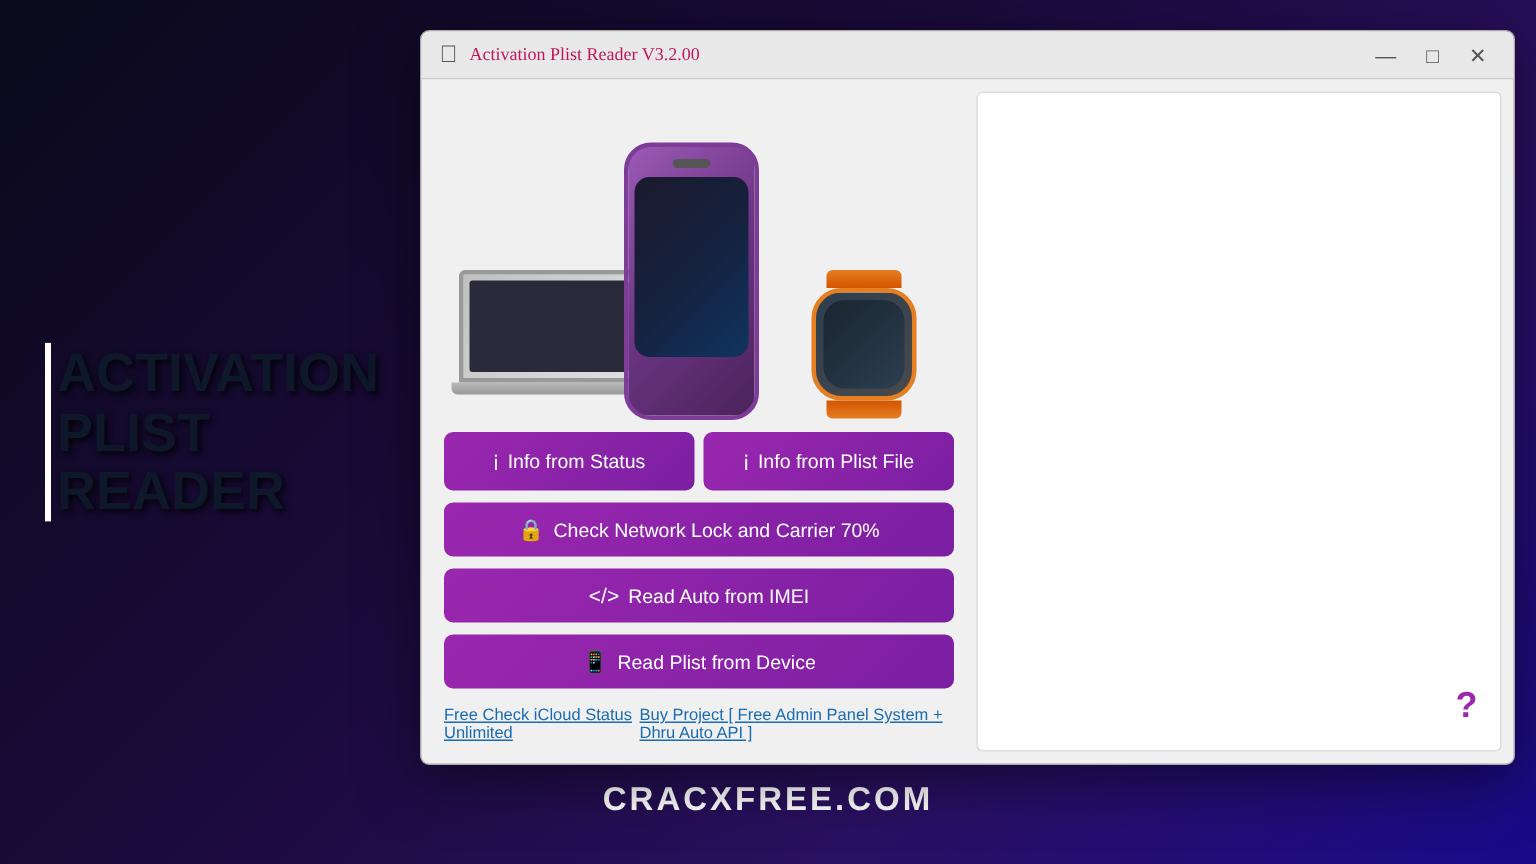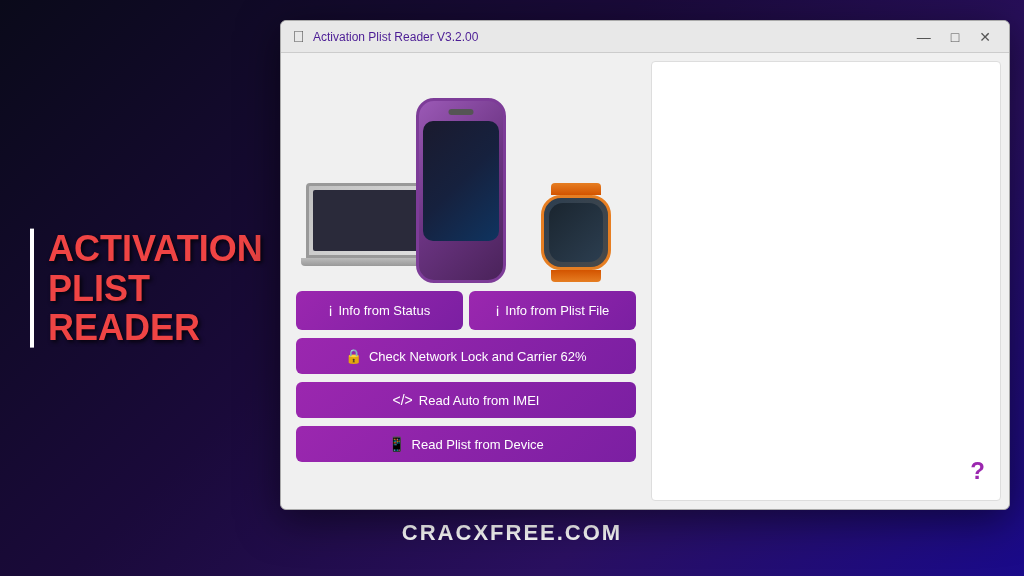--- a/index.html
+++ b/index.html
@@ -14,30 +14,30 @@
       overflow: hidden;
       position: relative;
     }
 
     
     .left-text {
       position: absolute;
       left: 30px;
       top: 50%;
       transform: translateY(-50%);
-      color: #ef4444;
+      color: #0f172a;
       font-family: 'Arial Black', Arial, sans-serif;
       font-weight: 900;
       font-size: 36px;
       line-height: 1.1;
       text-transform: uppercase;
       text-shadow: 2px 2px 4px rgba(0,0,0,0.8);
       max-width: 220px;
       border-left: 4px solid white;
-      padding-left: 14px;
+      padding-left: 4px;
     }
 
     
     .bottom-text {
       position: absolute;
       bottom: 30px;
       left: 50%;
       transform: translateX(-50%);
       color: white;
       font-family: 'Arial Black', Arial, sans-serif;
@@ -79,22 +79,22 @@
       gap: 8px;
     }
 
     .apple-icon {
       font-size: 16px;
       color: #555;
     }
 
     .title-text {
       font-size: 12px;
-      color: #4c1d95;
-      font-family: Liberation Sans, sans-serif;
+      color: #be185d;
+      font-family: Liberation Serif, serif;
     }
 
     .title-bar-controls {
       display: flex;
       gap: 8px;
       align-items: center;
     }
 
     .tb-btn {
       font-size: 14px;
@@ -365,37 +365,41 @@
         </button>
         <button class="btn-purple">
           <span class="btn-icon">ℹ</span>
           <span>Info from Plist File</span>
         </button>
       </div>
 
       <div class="btn-row">
         <button class="btn-purple full-width">
           <span class="btn-icon">🔒</span>
-          <span>Check Network Lock and Carrier 62%</span>
+          <span>Check Network Lock and Carrier 70%</span>
         </button>
       </div>
 
       <div class="btn-row">
         <button class="btn-purple full-width">
           <span class="btn-icon">&lt;/&gt;</span>
           <span>Read Auto from IMEI</span>
         </button>
       </div>
 
       <div class="btn-row">
         <button class="btn-purple full-width">
           <span class="btn-icon">📱</span>
           <span>Read Plist from Device</span>
         </button>
       </div>
 
+      <div class="links-area">
+        <span class="link-text">Free Check iCloud Status Unlimited</span>
+        <span class="link-text">Buy Project [ Free Admin Panel System + Dhru Auto API ]</span>
+      </div>
     </div>
 
     <div class="right-panel">
       <span class="question-mark">?</span>
     </div>
   </div>
 </div>
 
 </body></html>

